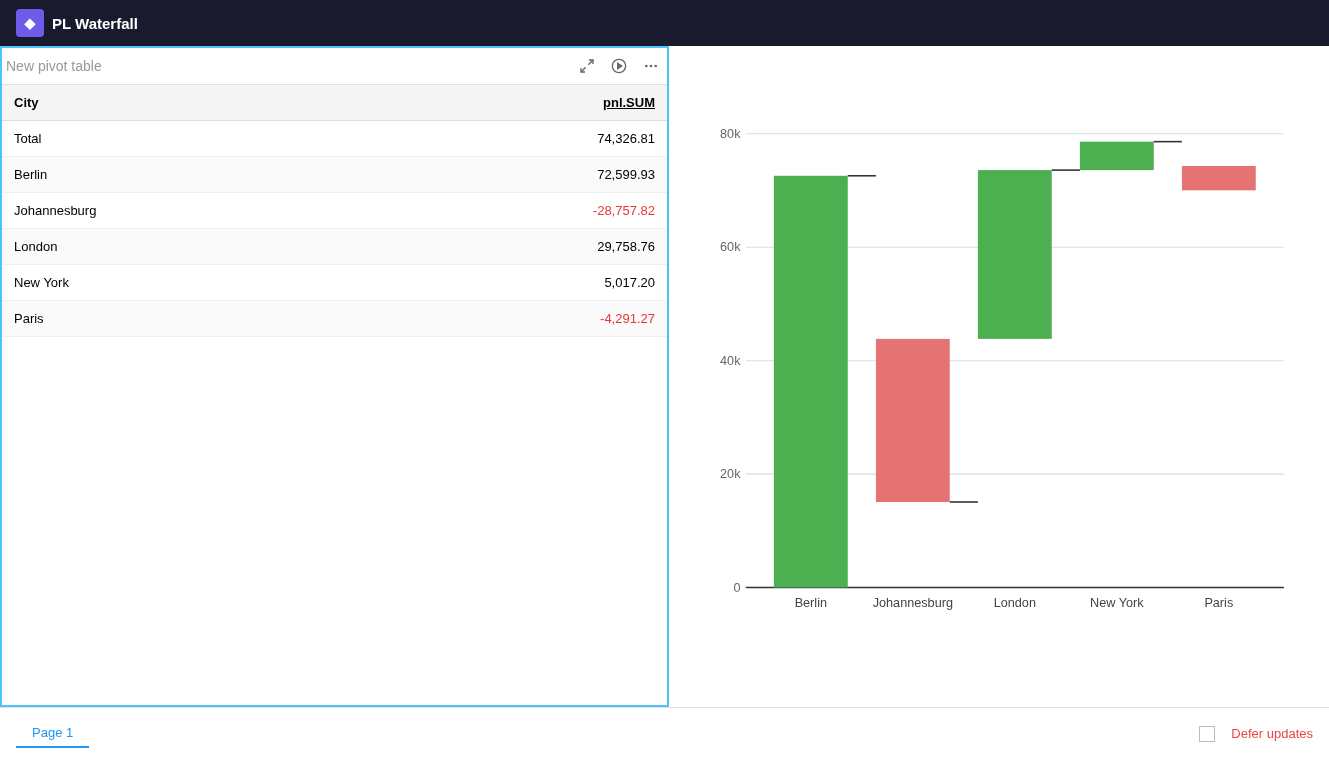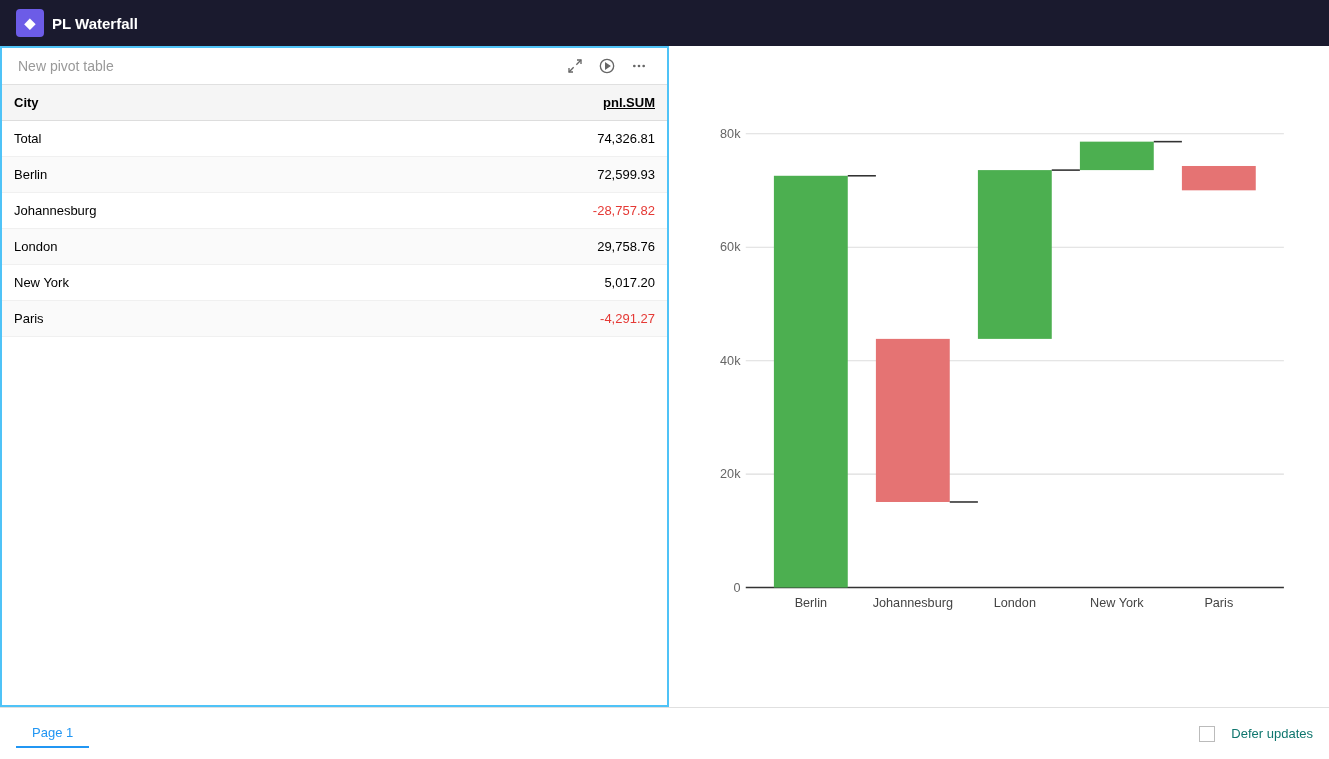--- a/index.html
+++ b/index.html
@@ -68,21 +68,21 @@
       border: 2px solid #4fc3f7;
       display: flex;
       flex-direction: column;
       background: #fff;
       flex-shrink: 0;
     }
 
     .panel-header {
       display: flex;
       align-items: center;
-      padding: 8px 16px;
+      padding: 8px 4px;
       border-bottom: 1px solid #e0e0e0;
       gap: 12px;
     }
     .panel-title-input {
       flex: 1;
       border: none;
       outline: none;
       font-size: 14px;
       color: #999;
       background: transparent;
@@ -165,21 +165,21 @@
       color: #2196f3;
       font-size: 13px;
       border-bottom: 2px solid #2196f3;
     }
     .defer-updates {
       margin-left: auto;
       display: flex;
       align-items: center;
       gap: 16px;
       font-size: 13px;
-      color: #0f766e;
+      color: #ef4444;
     }
     .checkbox-box {
       width: 16px;
       height: 16px;
       border: 1px solid #bbb;
       background: #fff;
       cursor: pointer;
     }
 
     

